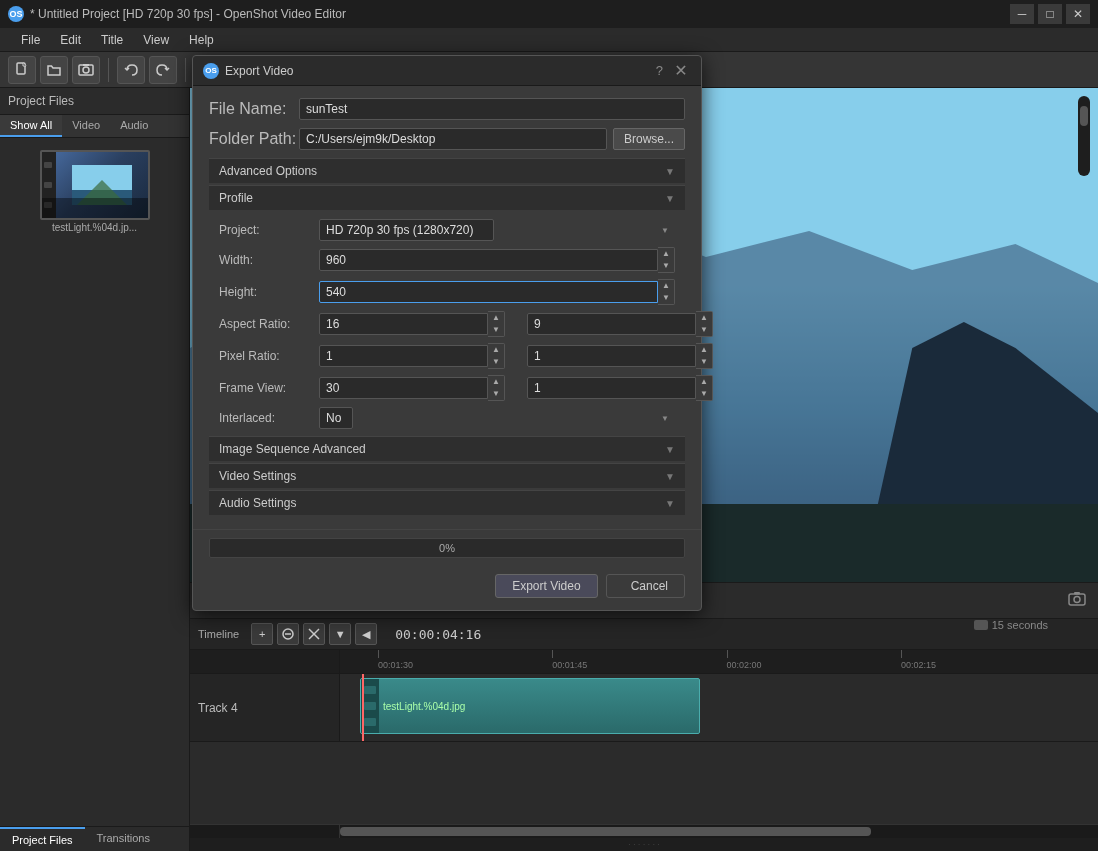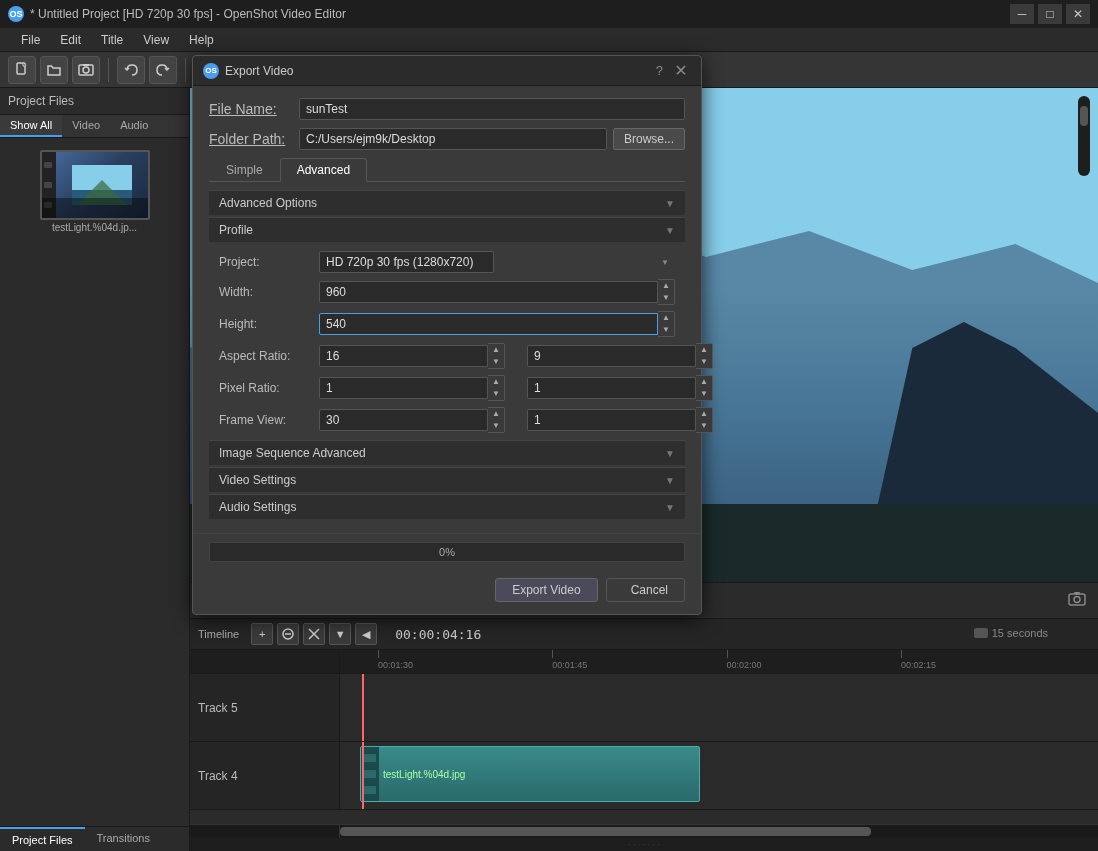--- a/index.html
+++ b/index.html
@@ -331,21 +331,21 @@
       top: 0; bottom: 0;
       width: 2px;
       background: #ff6666;
       z-index: 10;
     }
 
     
     .seconds-label {
       position: absolute;
       right: 50px;
-      top: 8px;
+      top: 0;
       font-size: 11px;
       color: #888;
       display: flex;
       align-items: center;
       gap: 4px;
     }
     .seconds-icon {
       width: 14px; height: 10px;
       background: #555;
       border-radius: 2px;
@@ -398,24 +398,23 @@
       padding: 12px 16px;
     }
 
     .field-row {
       display: flex;
       align-items: center;
       margin-bottom: 8px;
     }
     .field-label {
       width: 90px;
-      font-size: 14px;
+      font-size: 16px;
       color: #bbb;
       flex-shrink: 0;
-      text-decoration: underline;
     }
     .field-input {
       flex: 1;
       background: #2a2a2a;
       border: 1px solid #555;
       border-radius: 2px;
       color: #ddd;
       padding: 3px 6px;
       font-size: 12px;
     }
@@ -872,31 +871,20 @@
             </div>
             <div class="ruler-tick" style="left:74%;">
               <div class="ruler-tick-line"></div>
               <span class="ruler-tick-label">00:02:15</span>
             </div>
           </div>
         </div>
 
         <div style="flex:1;display:flex;flex-direction:column;overflow:hidden;">
 
-          <div class="track-row">
-            <div class="track-label">
-              <span>Track 5</span>
-            </div>
-            <div class="track-content">
-
-              <div class="playhead" style="left: 22px;">
-                
-              </div>
-            </div>
-          </div>
 
           <div class="track-row">
             <div class="track-label">
               <span>Track 4</span>
             </div>
             <div class="track-content">
 
               <div class="track-clip" style="left:20px;width:340px;">
                 <div class="clip-film">
                   <div class="clip-film-hole"></div>
@@ -942,24 +930,20 @@
         <span class="field-label">File Name:</span>
         <input class="field-input" type="text" value="sunTest" style="">
       </div>
 
       <div class="field-row">
         <span class="field-label">Folder Path:</span>
         <input class="field-input" type="text" value="C:/Users/ejm9k/Desktop" style="">
         <button class="browse-btn">Browse...</button>
       </div>
 
-      <div id="dialog-tabs">
-        <div class="dialog-tab">Simple</div>
-        <div class="dialog-tab active">Advanced</div>
-      </div>
 
       <div class="section-header">
         <span>Advanced Options</span>
         <span class="chevron">▼</span>
       </div>
 
       <div class="section-header">
         <span>Profile</span>
         <span class="chevron">▼</span>
       </div>
@@ -1066,20 +1050,31 @@
                 <input class="spinbox-input" type="text" value="1" style="">
                 <div class="spinbox-btns">
                   <button class="spin-btn">▲</button>
                   <button class="spin-btn">▼</button>
                 </div>
               </div>
             </div>
           </div>
         </div>
 
+        <div class="param-row">
+          <span class="param-label">Interlaced:</span>
+          <div class="param-value">
+            <div class="select-wrapper">
+              <select class="param-select">
+                <option>No</option>
+                <option>Yes</option>
+              </select>
+            </div>
+          </div>
+        </div>
       </div>
 
       <div class="section-header">
         <span>Image Sequence Advanced</span>
         <span class="chevron">▼</span>
       </div>
       <div class="section-header">
         <span>Video Settings</span>
         <span class="chevron">▼</span>
       </div>

